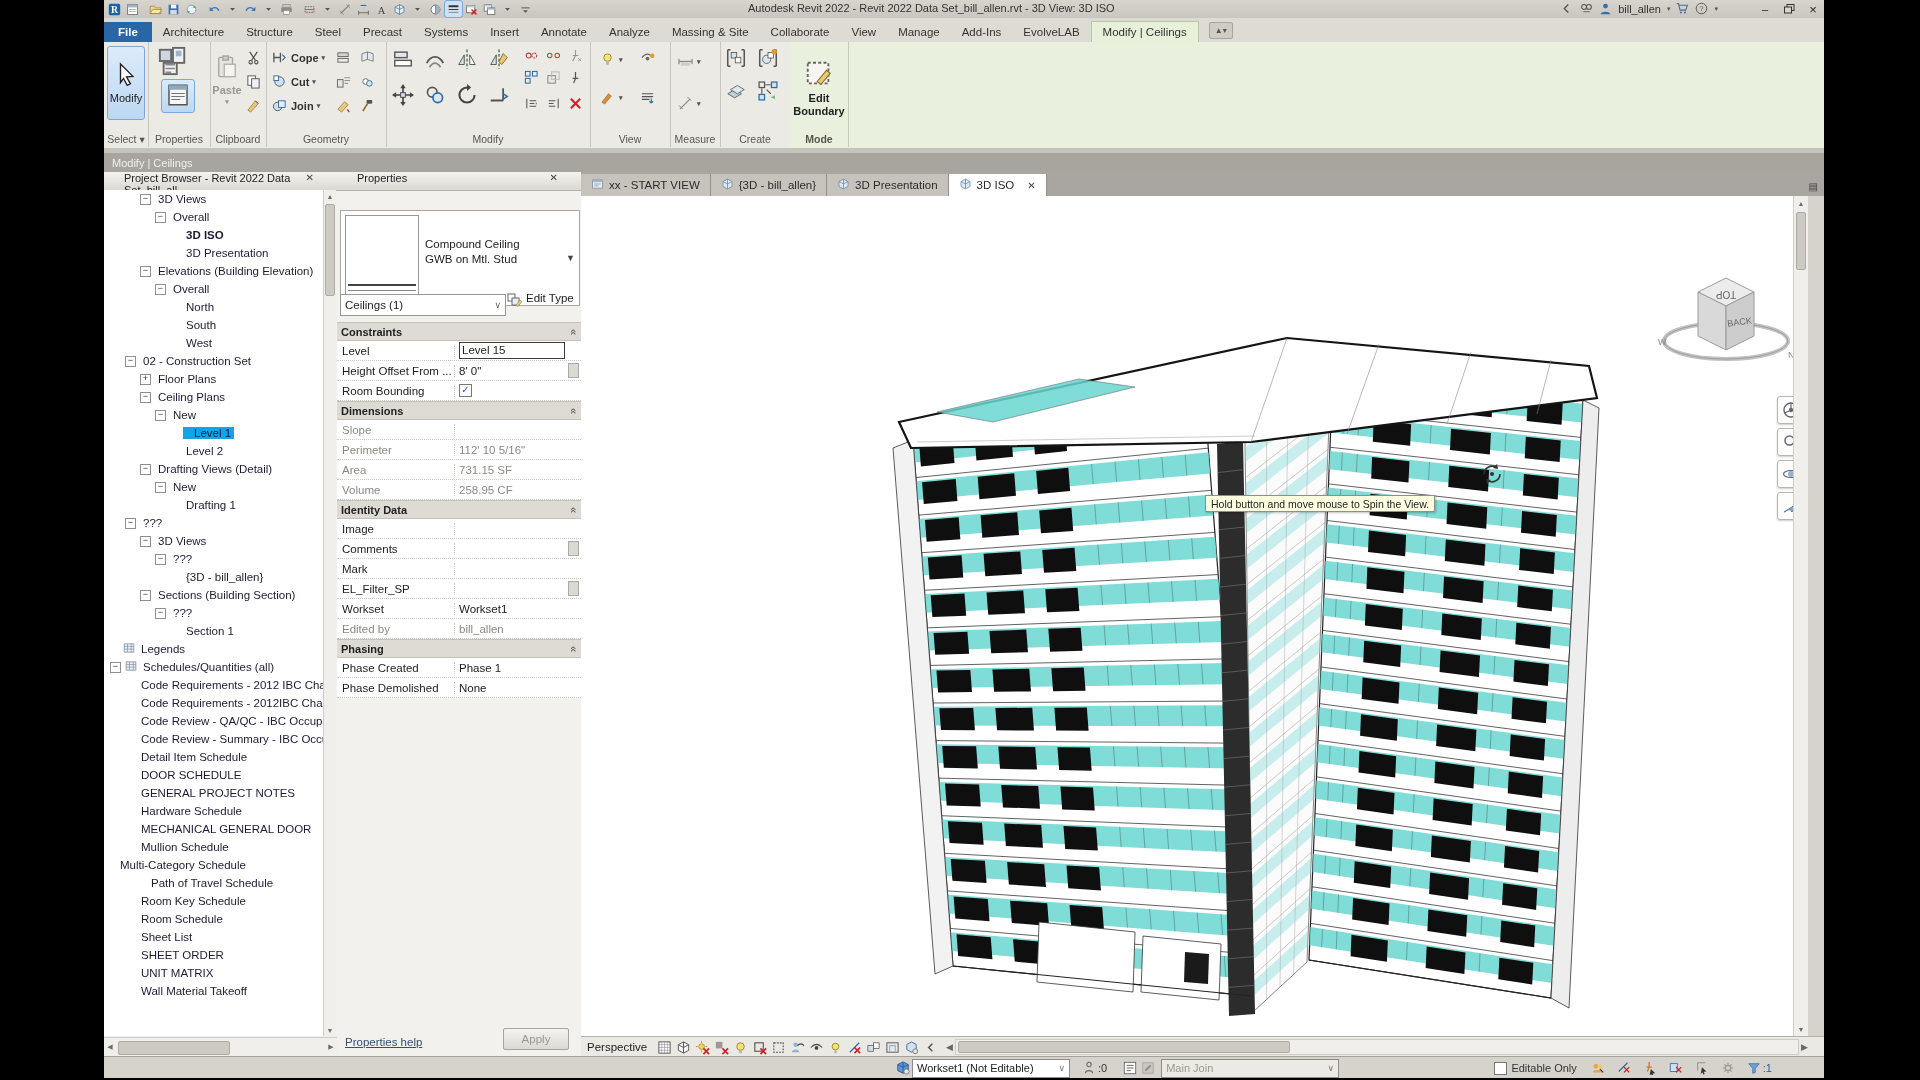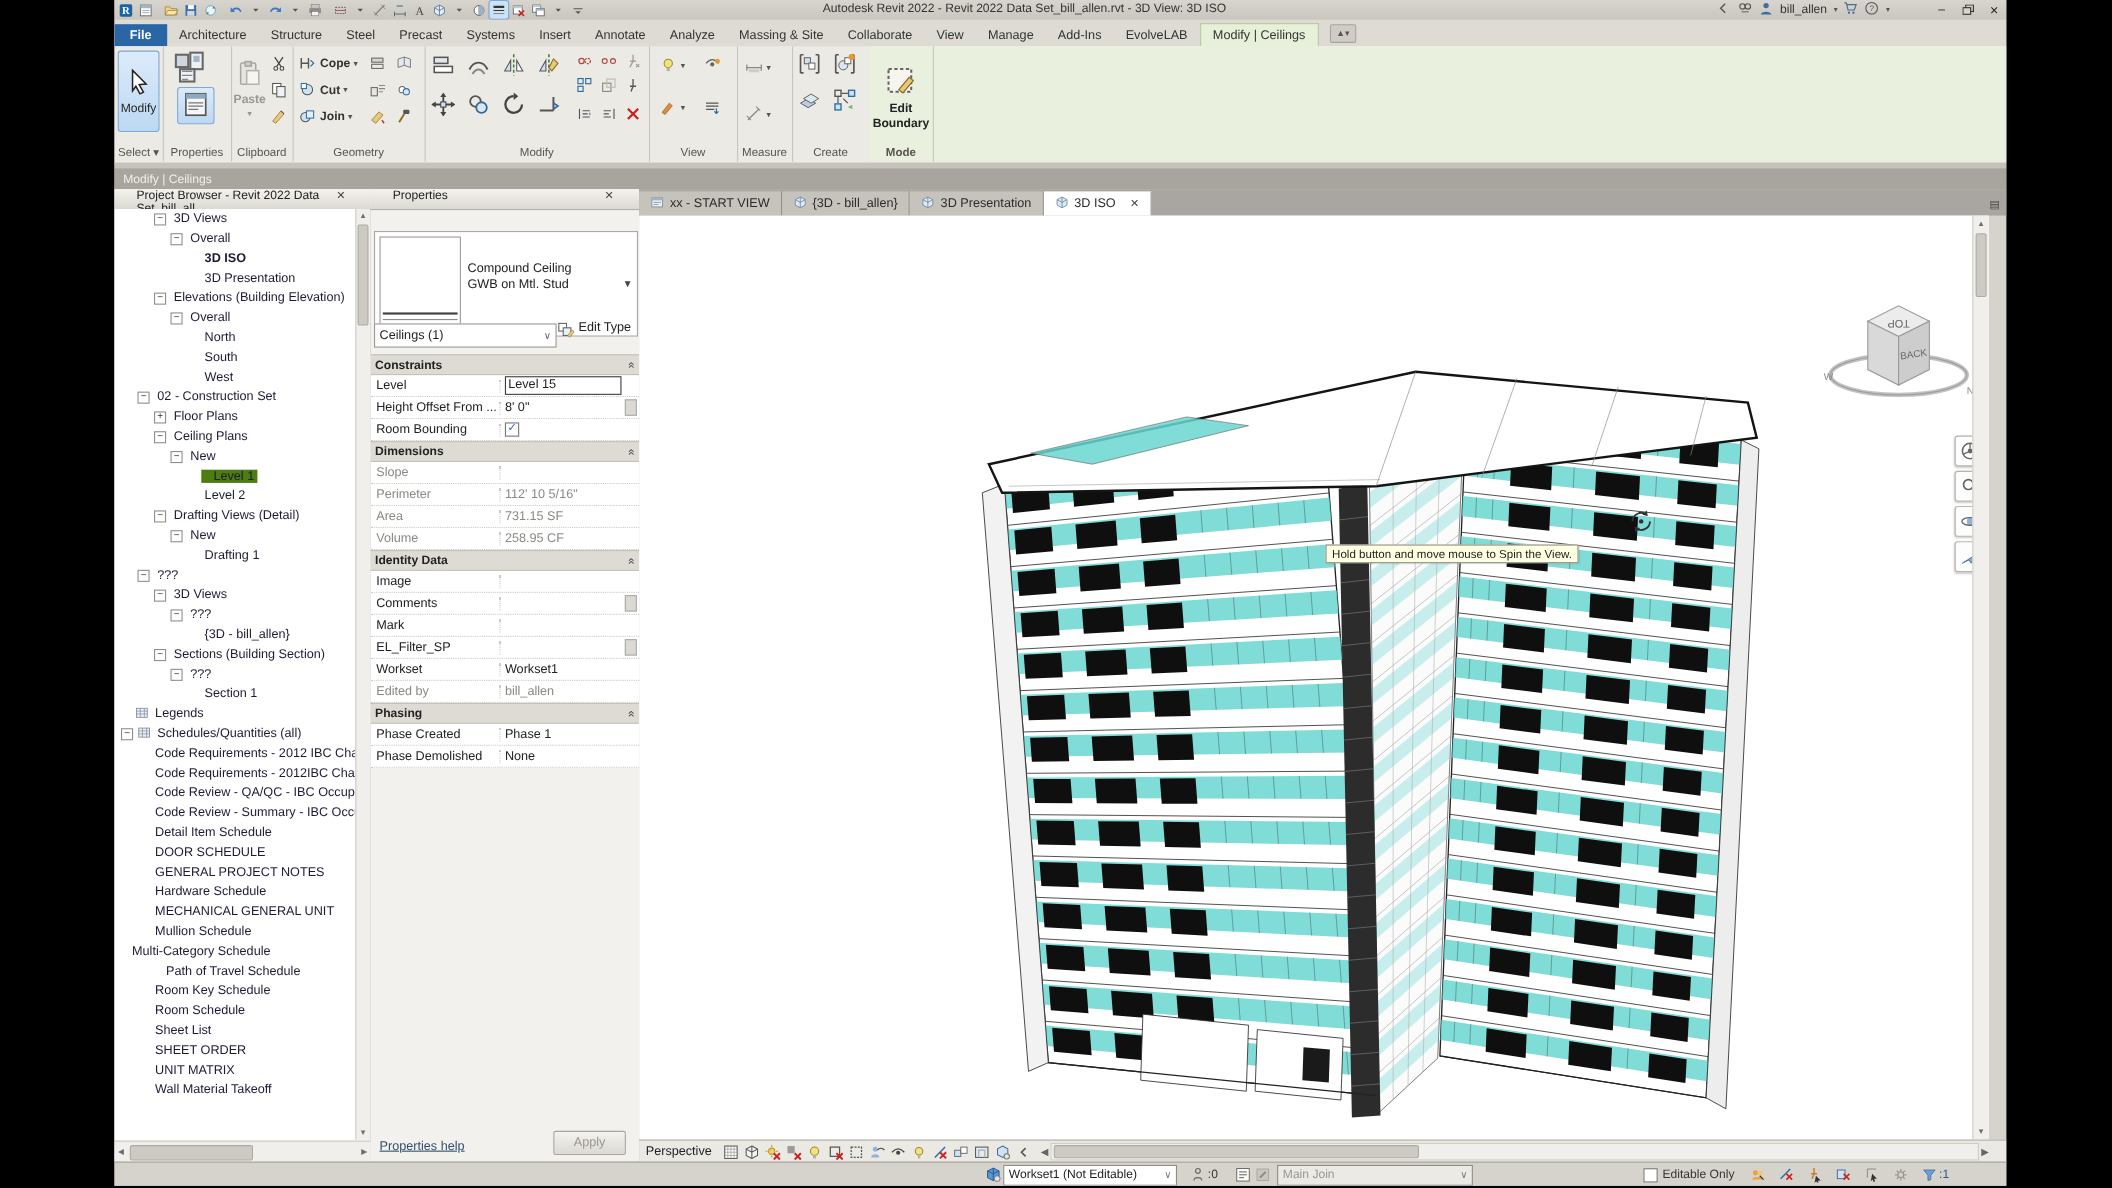--- a/index.html
+++ b/index.html
@@ -44,21 +44,21 @@
   #optbar span{margin-left:8px;color:#f1f0ea;font-size:11px;}
   
   .sidepanel{position:absolute;top:172px;height:884px;background:#f2f1ed;border-right:1px solid #9c9992;}
   .phead{height:18px;background:linear-gradient(#f4f2ee,#dcd9d3);border-bottom:1px solid #b5b2ac;display:flex;
          font-size:11px;color:#222;padding:0 20px;}
   .phead .x{margin-left:auto;font-size:10px;color:#444;padding:0 3px;}
   
   #tree{position:absolute;left:0;top:18px;width:219px;bottom:20px;background:#fff;overflow:hidden;}
   .trow{height:18px;display:flex;align-items:center;white-space:nowrap;font-size:11.5px;color:#1d1b33;}
   .trow .lbl{padding:0 3px;}
-  .trow .lbl.selbg{background:#4d7c0f;padding-left:11px;}
+  .trow .lbl.selbg{background:#0ea5e9;padding-left:11px;}
   .expander{width:9px;height:9px;border:1px solid #8f8f8f;background:#fff;font-size:9px;line-height:7px;
             text-align:center;color:#333;margin-right:4px;flex:none;}
   .tico{margin-right:3px;flex:none;}
   .tico svg{width:12px;height:12px;}
   .vscroll{position:absolute;width:12px;background:#f0efeb;border-left:1px solid #d0cdc7;}
   .hscroll{position:absolute;height:18px;background:#f0efeb;border-top:1px solid #d0cdc7;}
   .sarrow{position:absolute;font-size:7px;color:#6f6d68;width:12px;height:12px;display:flex;align-items:center;justify-content:center;}
   .sthumb{position:absolute;background:#cdcac4;border:1px solid #aeaba5;border-radius:2px;}
   
   #typebox{position:absolute;left:3px;top:22px;width:238px;height:94px;background:#fff;border:1px solid #aaa7a1;margin-top:16px;}
@@ -807,21 +807,21 @@
           <div class="trow" style="padding-left: 21px;">
             <span style="width: 13px; flex: 0 0 auto;"></span>
             <span class="lbl">GENERAL PROJECT NOTES</span>
           </div>
           <div class="trow" style="padding-left: 21px;">
             <span style="width: 13px; flex: 0 0 auto;"></span>
             <span class="lbl">Hardware Schedule</span>
           </div>
           <div class="trow" style="padding-left: 21px;">
             <span style="width: 13px; flex: 0 0 auto;"></span>
-            <span class="lbl">MECHANICAL GENERAL UNIT</span>
+            <span class="lbl">MECHANICAL GENERAL DOOR</span>
           </div>
           <div class="trow" style="padding-left: 21px;">
             <span style="width: 13px; flex: 0 0 auto;"></span>
             <span class="lbl">Mullion Schedule</span>
           </div>
           <div class="trow" style="">
             <span style="width: 13px; flex: 0 0 auto;"></span>
             <span class="lbl">Multi-Category Schedule</span>
           </div>
           <div class="trow" style="padding-left: 31px;">

